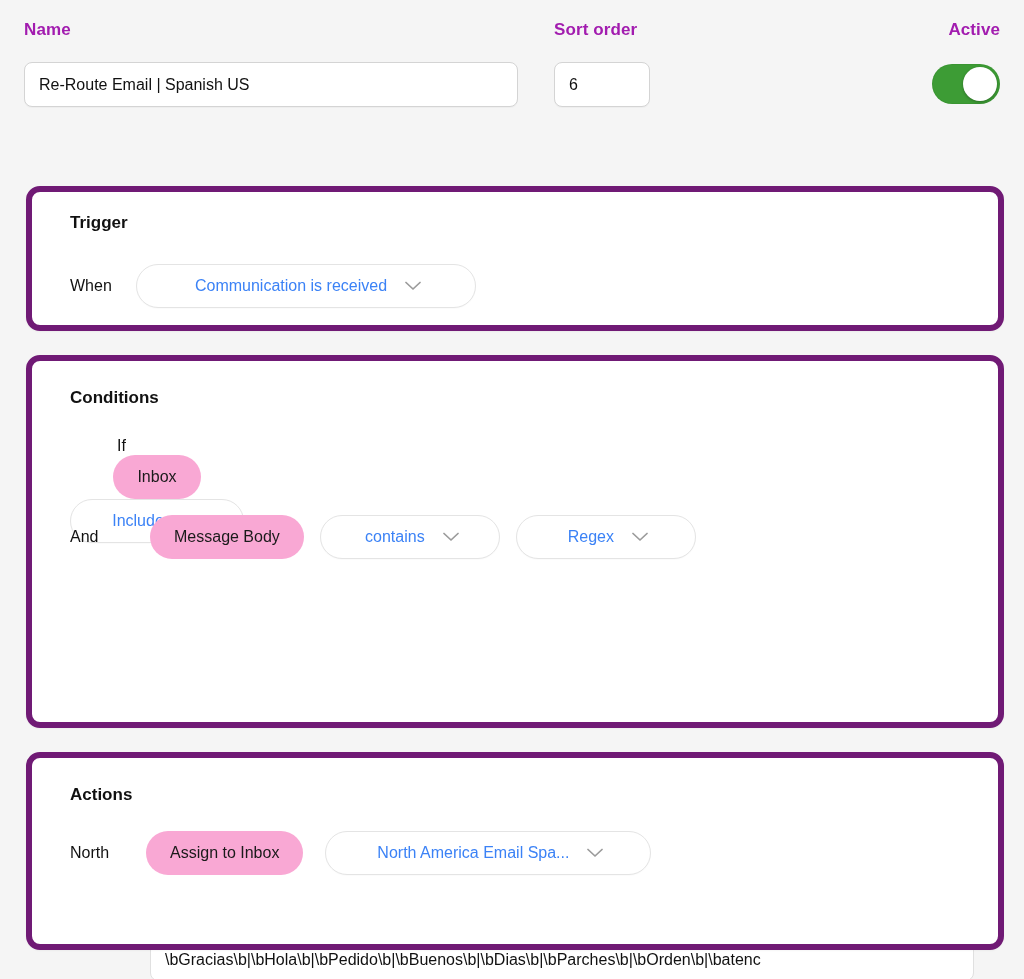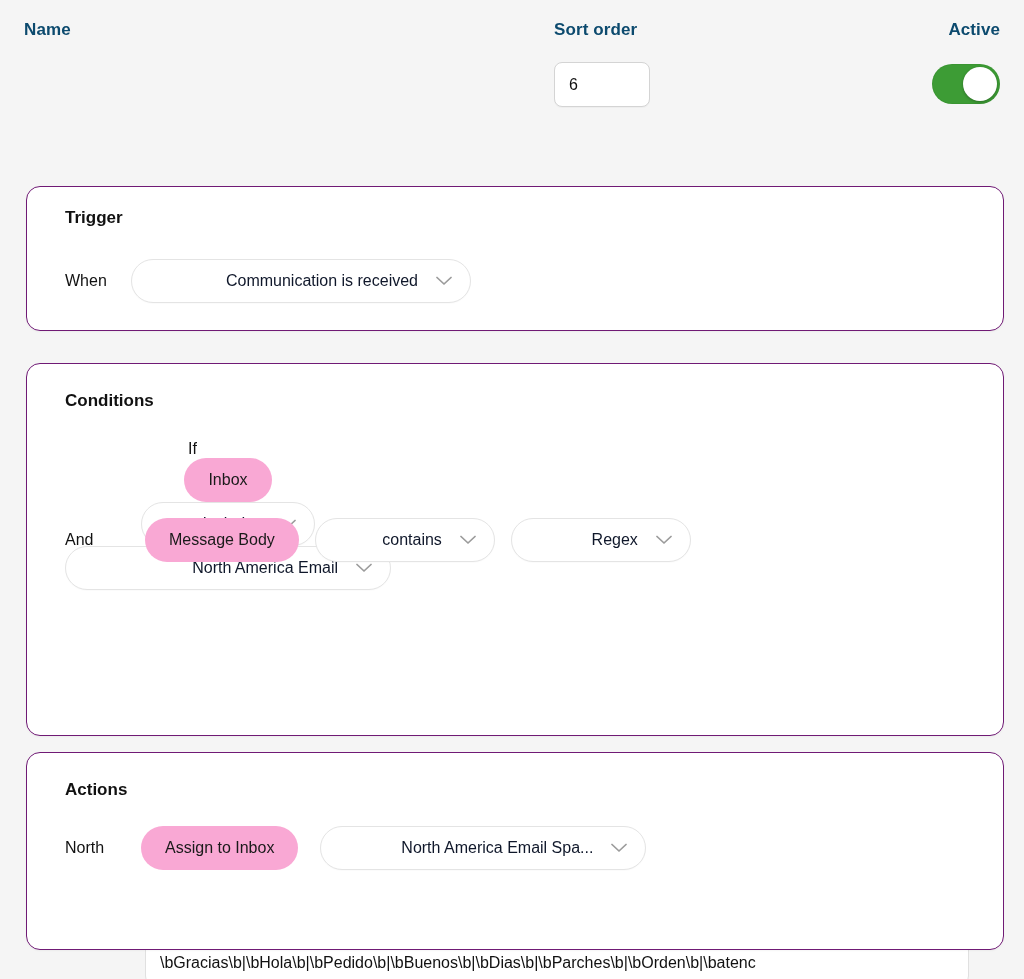--- a/index.html
+++ b/index.html
@@ -27,21 +27,21 @@
     position: absolute;
     left: 0;
     top: 0;
     width: 1024px;
     height: 130px;
   }
   .hdr-label {
     position: absolute;
     font-size: 17px;
     font-weight: bold;
-    color: #0c4a6e;
+    color: #a21caf;
     letter-spacing: .1px;
   }
   .hdr-name    { left: 24px;  top: 20px; }
   .hdr-sort    { left: 554px; top: 20px; }
   .hdr-active  { right: 24px; top: 20px; }
 
   .text-input {
     position: absolute;
     box-sizing: border-box;
     background: #ffffff;
@@ -90,26 +90,26 @@
     box-shadow: 0 1px 3px rgba(0,0,0,0.30);
   }
 
   
   .card {
     position: absolute;
     left: 26px;
     width: 978px;
     box-sizing: border-box;
     background: #ffffff;
-    border: 1px solid #701a75;
+    border: 6px solid #701a75;
     border-radius: 14px;
     box-shadow: 0 1px 2px rgba(0,0,0,0.04);
   }
   .card-trigger    { top: 186px;  height: 145px; }
-  .card-conditions { top: 363px;  height: 373px; }
+  .card-conditions { top: 355px;  height: 373px; }
   .card-actions    { top: 752px;  height: 198px; }
 
   .card-title {
     position: absolute;
     left: 38px;
     font-size: 17px;
     font-weight: bold;
     color: #111;
   }
   .card-trigger    .card-title { top: 21px; }
@@ -149,28 +149,28 @@
     padding: 0 24px;
     font-size: 16px;
     color: #1a1a1a;
     white-space: nowrap;
     box-sizing: border-box;
   }
 
   .pill-select {
     display: flex;
     align-items: center;
-    justify-content: flex-end;
+    justify-content: center;
     background: #ffffff;
     border: 1px solid #e4e4e4;
     border-radius: 22px;
     height: 44px;
     padding: 0 18px 0 22px;
     font-size: 16px;
-    color: #0f172a;
+    color: #3b82f6;
     white-space: nowrap;
     box-sizing: border-box;
     box-shadow: 0 1px 1px rgba(0,0,0,0.02);
   }
   .pill-select .txt { overflow: hidden; text-overflow: ellipsis; }
   .pill-select .chev {
     margin-left: 18px;
     flex: 0 0 auto;
     display: flex;
     align-items: center;
@@ -215,20 +215,23 @@
 </head>
 <body>
 
 <div class="page">
 
   <div class="top-row">
     <div class="hdr-label hdr-name">Name</div>
     <div class="hdr-label hdr-sort">Sort order</div>
     <div class="hdr-label hdr-active">Active</div>
 
+    <div class="text-input name-input">
+      <span>Re-Route Email | Spanish US</span>
+    </div>
 
     <div class="text-input sort-input">
       <span>6</span>
     </div>
 
     <div class="toggle">
       <div class="knob"></div>
     </div>
   </div>
 
@@ -259,28 +262,20 @@
       <div class="gap"></div>
       <div class="pill-select w-includes">
         <span class="txt">Includes</span>
         <span class="chev">
           <svg width="16" height="10" viewBox="0 0 16 10">
               <path d="M1 1.5 L8 8 L15 1.5" fill="none" stroke="#9b9b9b" stroke-width="1.7" stroke-linecap="round" stroke-linejoin="round"></path>
             </svg>
         </span>
       </div>
       <div class="gap"></div>
-      <div class="pill-select w-namerica">
-        <span class="txt">North America Email</span>
-        <span class="chev">
-          <svg width="16" height="10" viewBox="0 0 16 10">
-              <path d="M1 1.5 L8 8 L15 1.5" fill="none" stroke="#9b9b9b" stroke-width="1.7" stroke-linecap="round" stroke-linejoin="round"></path>
-            </svg>
-        </span>
-      </div>
     </div>
 
     <div class="row row-and">
       <span class="row-label">And</span>
       <div class="pill-static">
         <span>Message Body</span>
       </div>
       <div class="gap"></div>
       <div class="pill-select w-contains">
         <span class="txt">contains</span>

